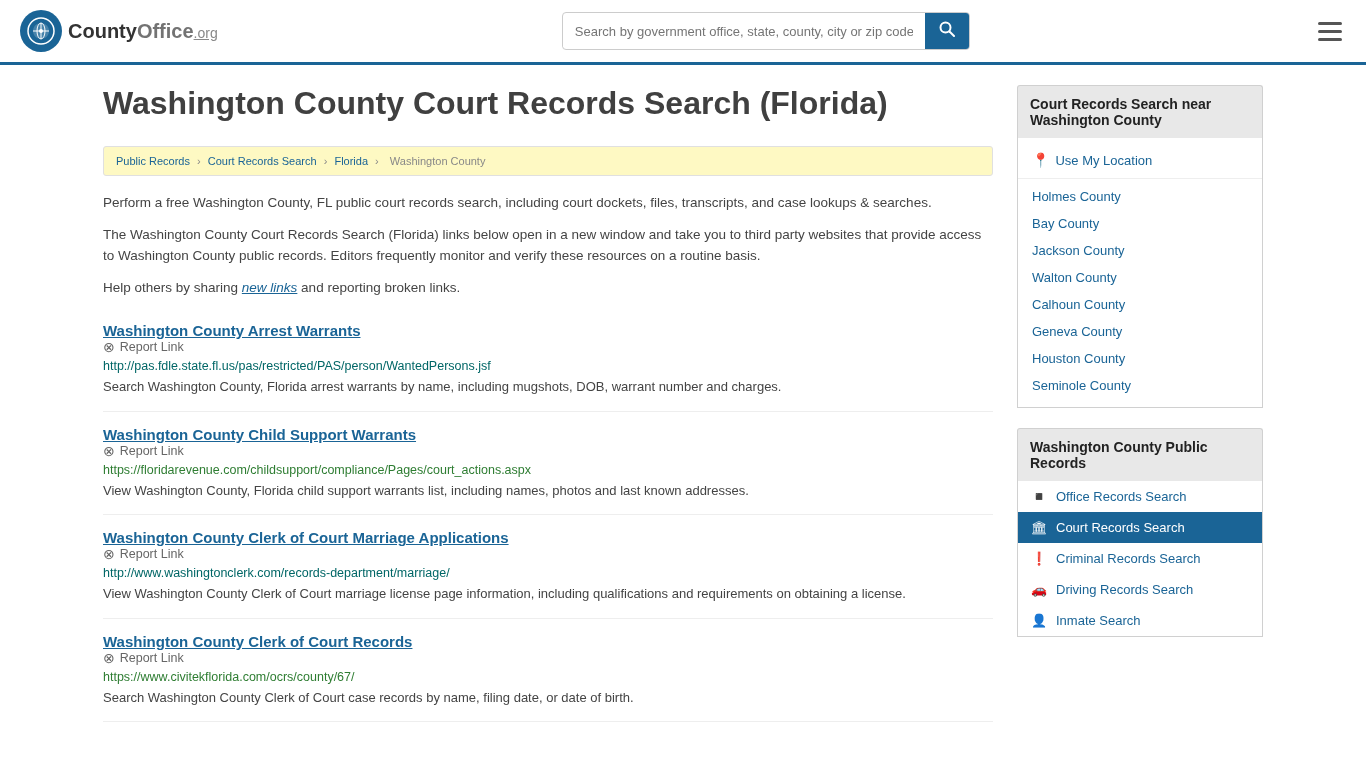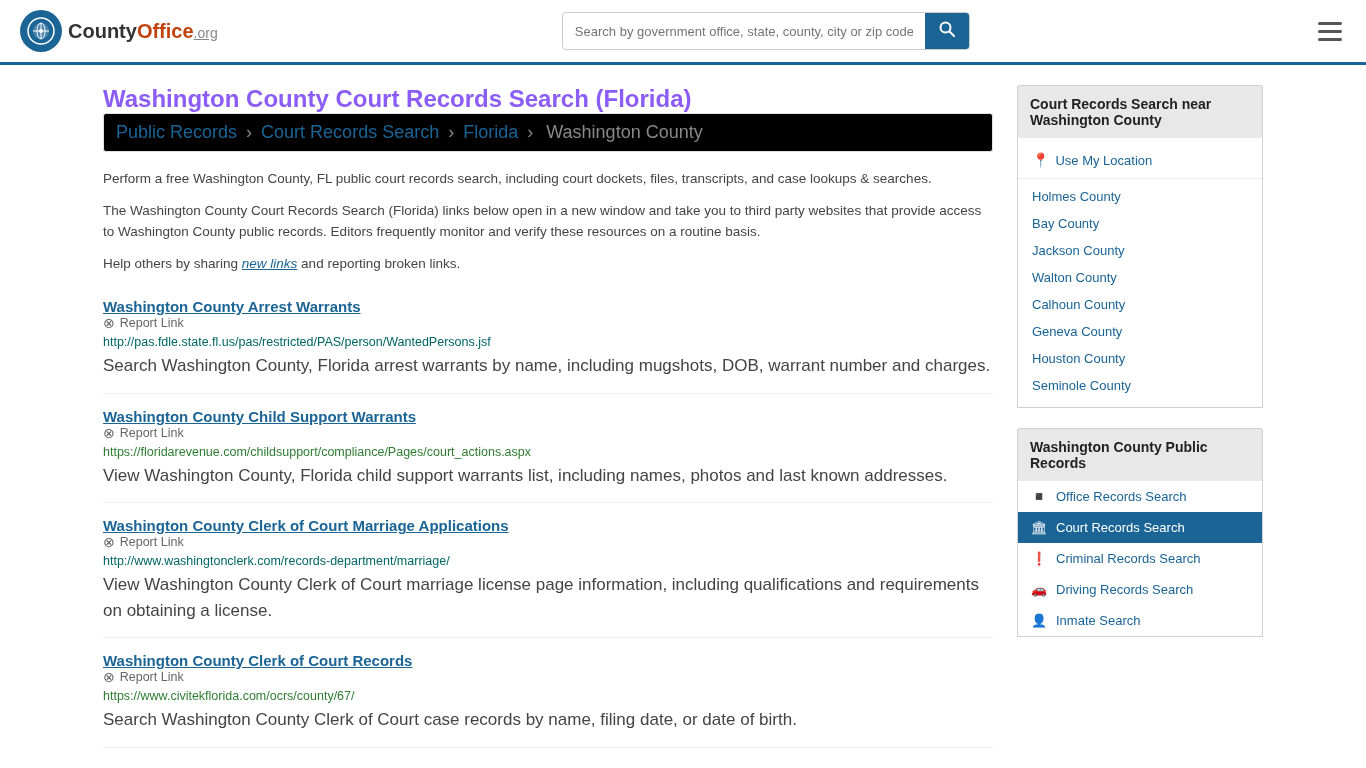--- a/index.html
+++ b/index.html
@@ -84,33 +84,33 @@
     .main-content {
       flex: 1;
     }
     .sidebar {
       width: 246px;
       flex-shrink: 0;
     }
 
     
     .page-title {
-      font-size: 24px;
+      font-size: 32px;
       font-weight: bold;
-      color: #8b5cf6;
-      margin-bottom: 0;
+      color: #404040;
+      margin-bottom: 24px;
     }
 
     
     .breadcrumb {
-      background: #000000;
+      background: #fef9c3;
       border: 1px solid #e0e0e0;
       padding: 8px 12px;
       border-radius: 3px;
-      font-size: 18px;
+      font-size: 11px;
       color: #555;
       margin-bottom: 16px;
     }
     .breadcrumb a {
       color: #1a6496;
       text-decoration: none;
     }
     .breadcrumb span { color: #888; margin: 0 4px; }
 
     
@@ -162,21 +162,21 @@
       font-size: 12.5px;
       margin-bottom: 4px;
     }
     .record-url a {
       text-decoration: none;
       cursor: pointer;
     }
     .record-url a.green { color: #2e7d32; }
     .record-url a.teal { color: #006666; }
     .record-desc {
-      font-size: 17px;
+      font-size: 13px;
       color: #444;
       line-height: 1.5;
     }
 
     
     .sidebar-section {
       margin-bottom: 20px;
     }
     .sidebar-section-title {
       background: #e8e8e8;
@@ -257,21 +257,21 @@
       <svg width="28" height="28" viewBox="0 0 28 28" fill="none">
         <circle cx="14" cy="14" r="13" fill="#1a6496" stroke="#fff" stroke-width="1.5"></circle>
         <path d="M14 6 C9 6 6 10 6 14 C6 18 9 22 14 22 C19 22 22 18 22 14 C22 10 19 6 14 6Z" fill="#fff" opacity="0.2"></path>
         <line x1="14" y1="6" x2="14" y2="22" stroke="#fff" stroke-width="1"></line>
         <line x1="6" y1="14" x2="22" y2="14" stroke="#fff" stroke-width="1"></line>
         <ellipse cx="14" cy="14" rx="4" ry="8" stroke="#fff" stroke-width="1" fill="none"></ellipse>
         <circle cx="14" cy="14" r="2" fill="#fff"></circle>
       </svg>
     </div>
     <div>
-      <span style="font-size:20px;font-weight:bold;color:#333;">County<span style="color:#c2410c;text-align:right;">Office</span><span style="color:#888;font-weight:normal;font-size:14px;text-decoration:underline;">.org</span></span>
+      <span style="font-size:20px;font-weight:bold;color:#333;">County<span style="color:#737373;text-align:right;">Office</span><span style="color:#888;font-weight:normal;font-size:14px;text-decoration:underline;">.org</span></span>
     </div>
   </div>
 
   <div class="search-bar">
     <input type="text" placeholder="Search by government office, state, county, city or zip code" style="">
     <button>
       <svg width="16" height="16" viewBox="0 0 16 16" fill="none">
         <circle cx="6.5" cy="6.5" r="5" stroke="white" stroke-width="2"></circle>
         <line x1="10.5" y1="10.5" x2="15" y2="15" stroke="white" stroke-width="2" stroke-linecap="round"></line>
       </svg>

